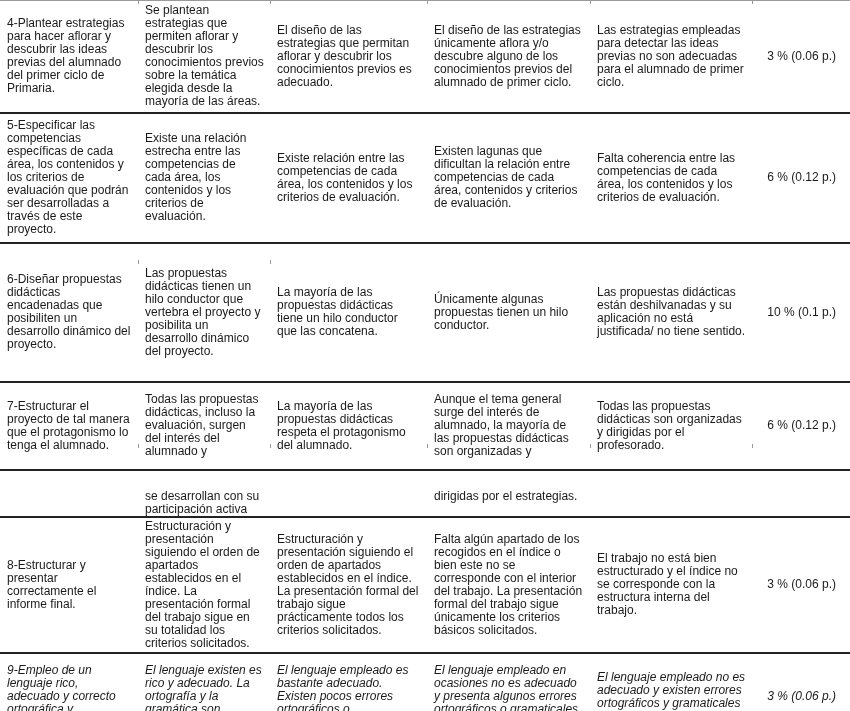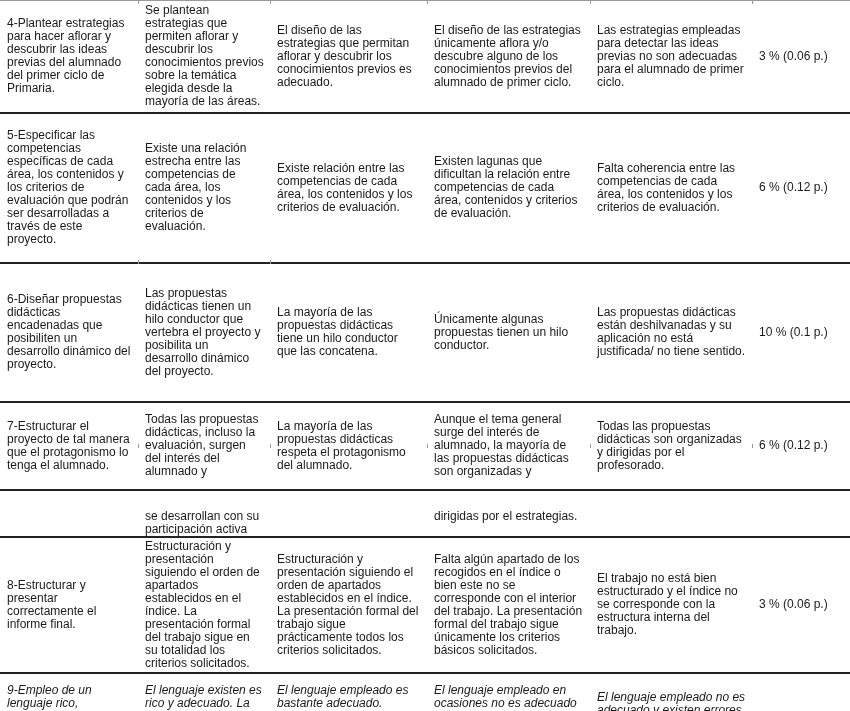--- a/index.html
+++ b/index.html
@@ -4,21 +4,21 @@
   <style>
     html, body { margin: 0; padding: 0; background: #ffffff; }
     body { width: 850px; height: 711px; overflow: hidden; position: relative;
            font-family: "Liberation Sans", "DejaVu Sans", sans-serif; color: #1a1a1a; }
     .rubric { position: absolute; left: 0; top: 0; width: 850px; border-collapse: collapse; table-layout: fixed; }
     .rubric td { vertical-align: middle; font-size: 12px; line-height: 13px; padding: 0 6px 0 7px;
                  border: none; }
     .rubric tr.row { border-top: 2px solid #222; }
     .rubric tr.first { border-top: 1px solid #9a9a9a; }
     .rubric tr.last { border-bottom: 2px solid #84cc16; font-style: italic; }
-    .rubric td.weight { padding-right: 14px; white-space: nowrap; }
+    .rubric td.weight { text-align: right; padding-right: 14px; white-space: nowrap; }
     .rubric td.top { vertical-align: top; padding-top: 19px; }
     .tick { position: absolute; width: 1px; height: 4px; background: #999; }
   </style>
 </head>
 <body>
 
 <table class="rubric">
   <colgroup>
     <col style="width:138px">
     <col style="width:132px">
@@ -29,21 +29,21 @@
   </colgroup>
   <tbody>
     <tr class="row first" style="height:112px">
       <td>4-Plantear estrategias para hacer aflorar y descubrir las ideas previas del alumnado del primer ciclo de Primaria.</td>
       <td>Se plantean estrategias que permiten aflorar y descubrir los conocimientos previos sobre la temática elegida desde la mayoría de las áreas.</td>
       <td>El diseño de las estrategias que permitan aflorar  y descubrir los conocimientos previos es adecuado.</td>
       <td>El diseño de las estrategias únicamente aflora y/o descubre alguno de los conocimientos previos del alumnado de primer ciclo.</td>
       <td>Las estrategias empleadas para detectar las ideas previas no son adecuadas para el alumnado de primer ciclo.</td>
       <td class="weight">3 % (0.06 p.)</td>
     </tr>
-    <tr class="row" style="height:150px">
+    <tr class="row" style="height:130px">
       <td>5-Especificar las competencias específicas de cada área, los contenidos y los criterios de evaluación que podrán ser desarrolladas a través de este proyecto.</td>
       <td>Existe una relación estrecha entre las competencias de cada área, los contenidos y los criterios de evaluación.</td>
       <td>Existe relación entre las competencias de cada área, los contenidos y los criterios de evaluación.</td>
       <td>Existen lagunas que dificultan la relación entre competencias de cada área, contenidos y criterios de evaluación.</td>
       <td>Falta coherencia entre las competencias de cada área, los contenidos y los criterios de evaluación.</td>
       <td class="weight">6 % (0.12 p.)</td>
     </tr>
     <tr class="row" style="height:139px">
       <td>6-Diseñar propuestas didácticas encadenadas que posibiliten un desarrollo dinámico del proyecto.</td>
       <td>Las propuestas didácticas tienen un hilo conductor que vertebra el proyecto y posibilita un desarrollo dinámico del proyecto.</td>

